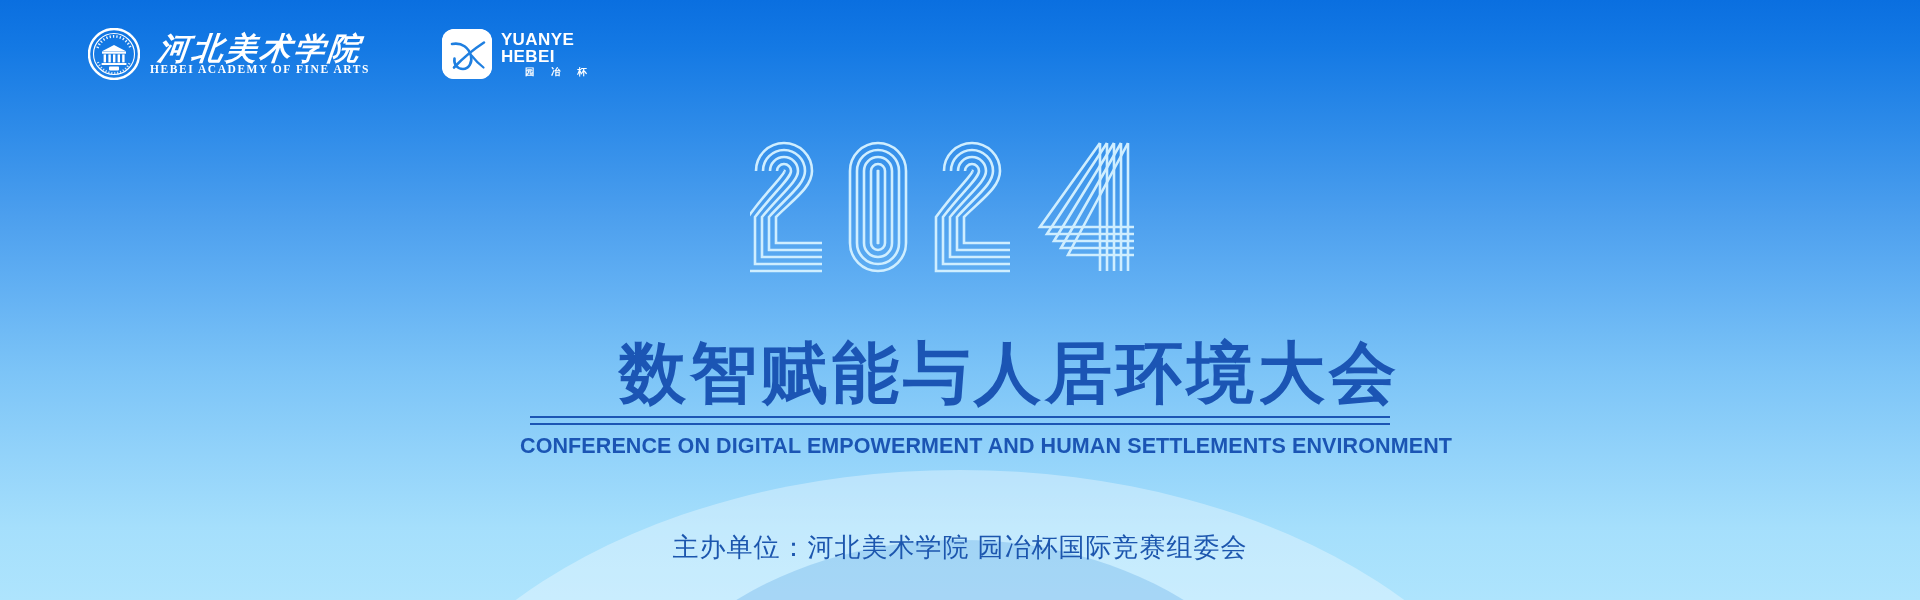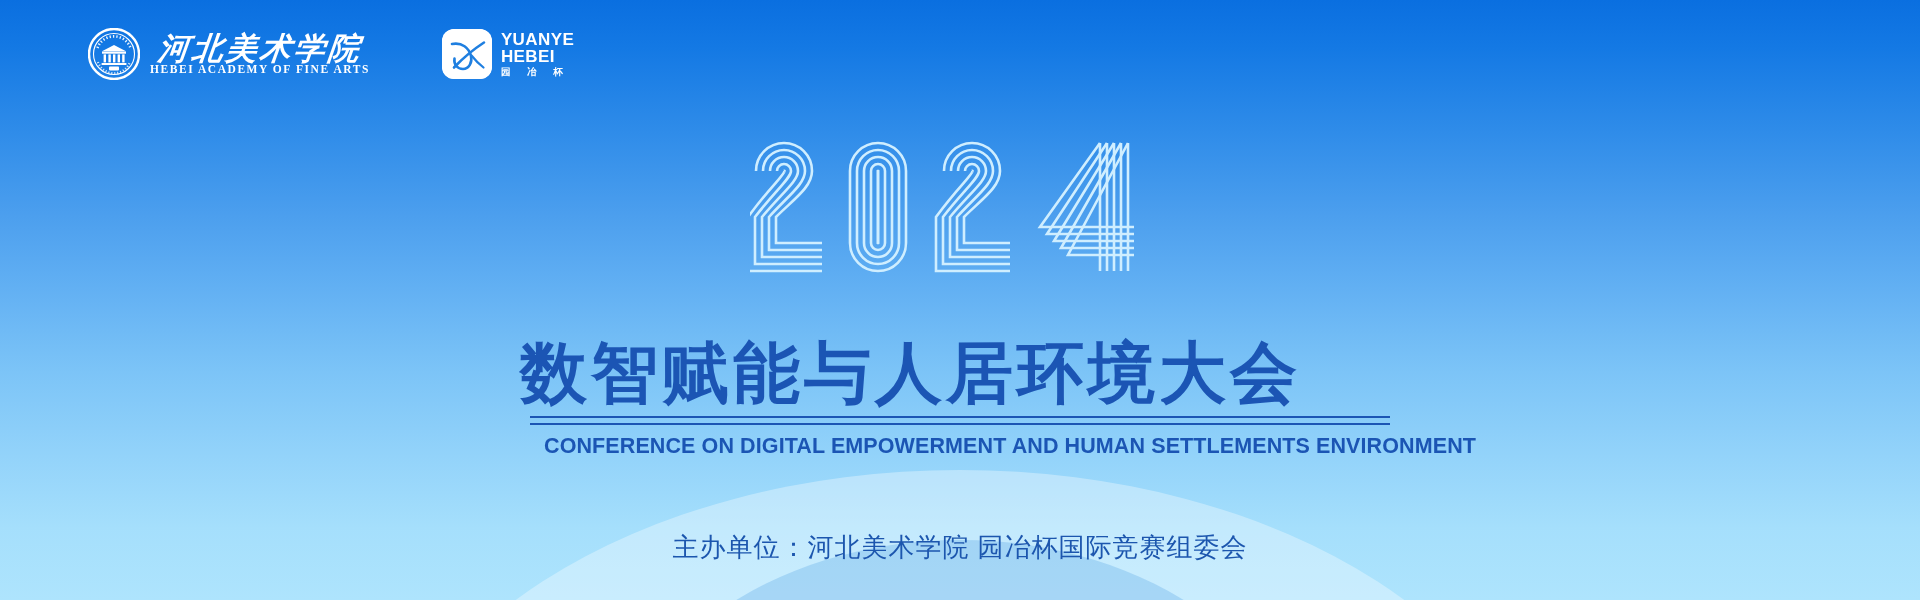--- a/index.html
+++ b/index.html
@@ -126,41 +126,42 @@
     color: #ffffff;
     letter-spacing: 0.4px;
   }
   .yy-cn {
     margin-top: 2px;
     font-size: 9.5px;
     font-weight: 700;
     color: #ffffff;
     letter-spacing: 7px;
     white-space: nowrap;
+    margin-left: 24px;
   }
 
   
   .year-wrap {
     position: absolute;
     left: 50%;
     top: 133px;
     transform: translateX(-50%);
     width: 420px;
     height: 150px;
   }
   .year-wrap svg { display: block; }
 
   
   .headline {
     position: absolute;
     left: 50%;
     top: 338px;
     transform: translateX(-50%);
     width: 880px;
-    text-align: left;
+    text-align: right;
   }
   .title-cn {
     font-family: "Liberation Sans", "DejaVu Sans", sans-serif;
     font-size: 67px;
     font-weight: 700;
     color: #1b55b4;
     letter-spacing: 4px;
     line-height: 1.05;
     white-space: nowrap;
   }
@@ -172,21 +173,20 @@
     border-bottom: 2px solid #1b55b4;
   }
   .title-en {
     margin-top: 9px;
     font-family: "Liberation Sans", sans-serif;
     font-size: 21.5px;
     font-weight: 600;
     color: #1b55b4;
     letter-spacing: 0.1px;
     white-space: nowrap;
-    margin-left: 24px;
   }
 
   
   .organizer {
     position: absolute;
     left: 50%;
     top: 530px;
     transform: translateX(-50%);
     font-family: "Liberation Sans", "DejaVu Sans", sans-serif;
     font-size: 26px;

